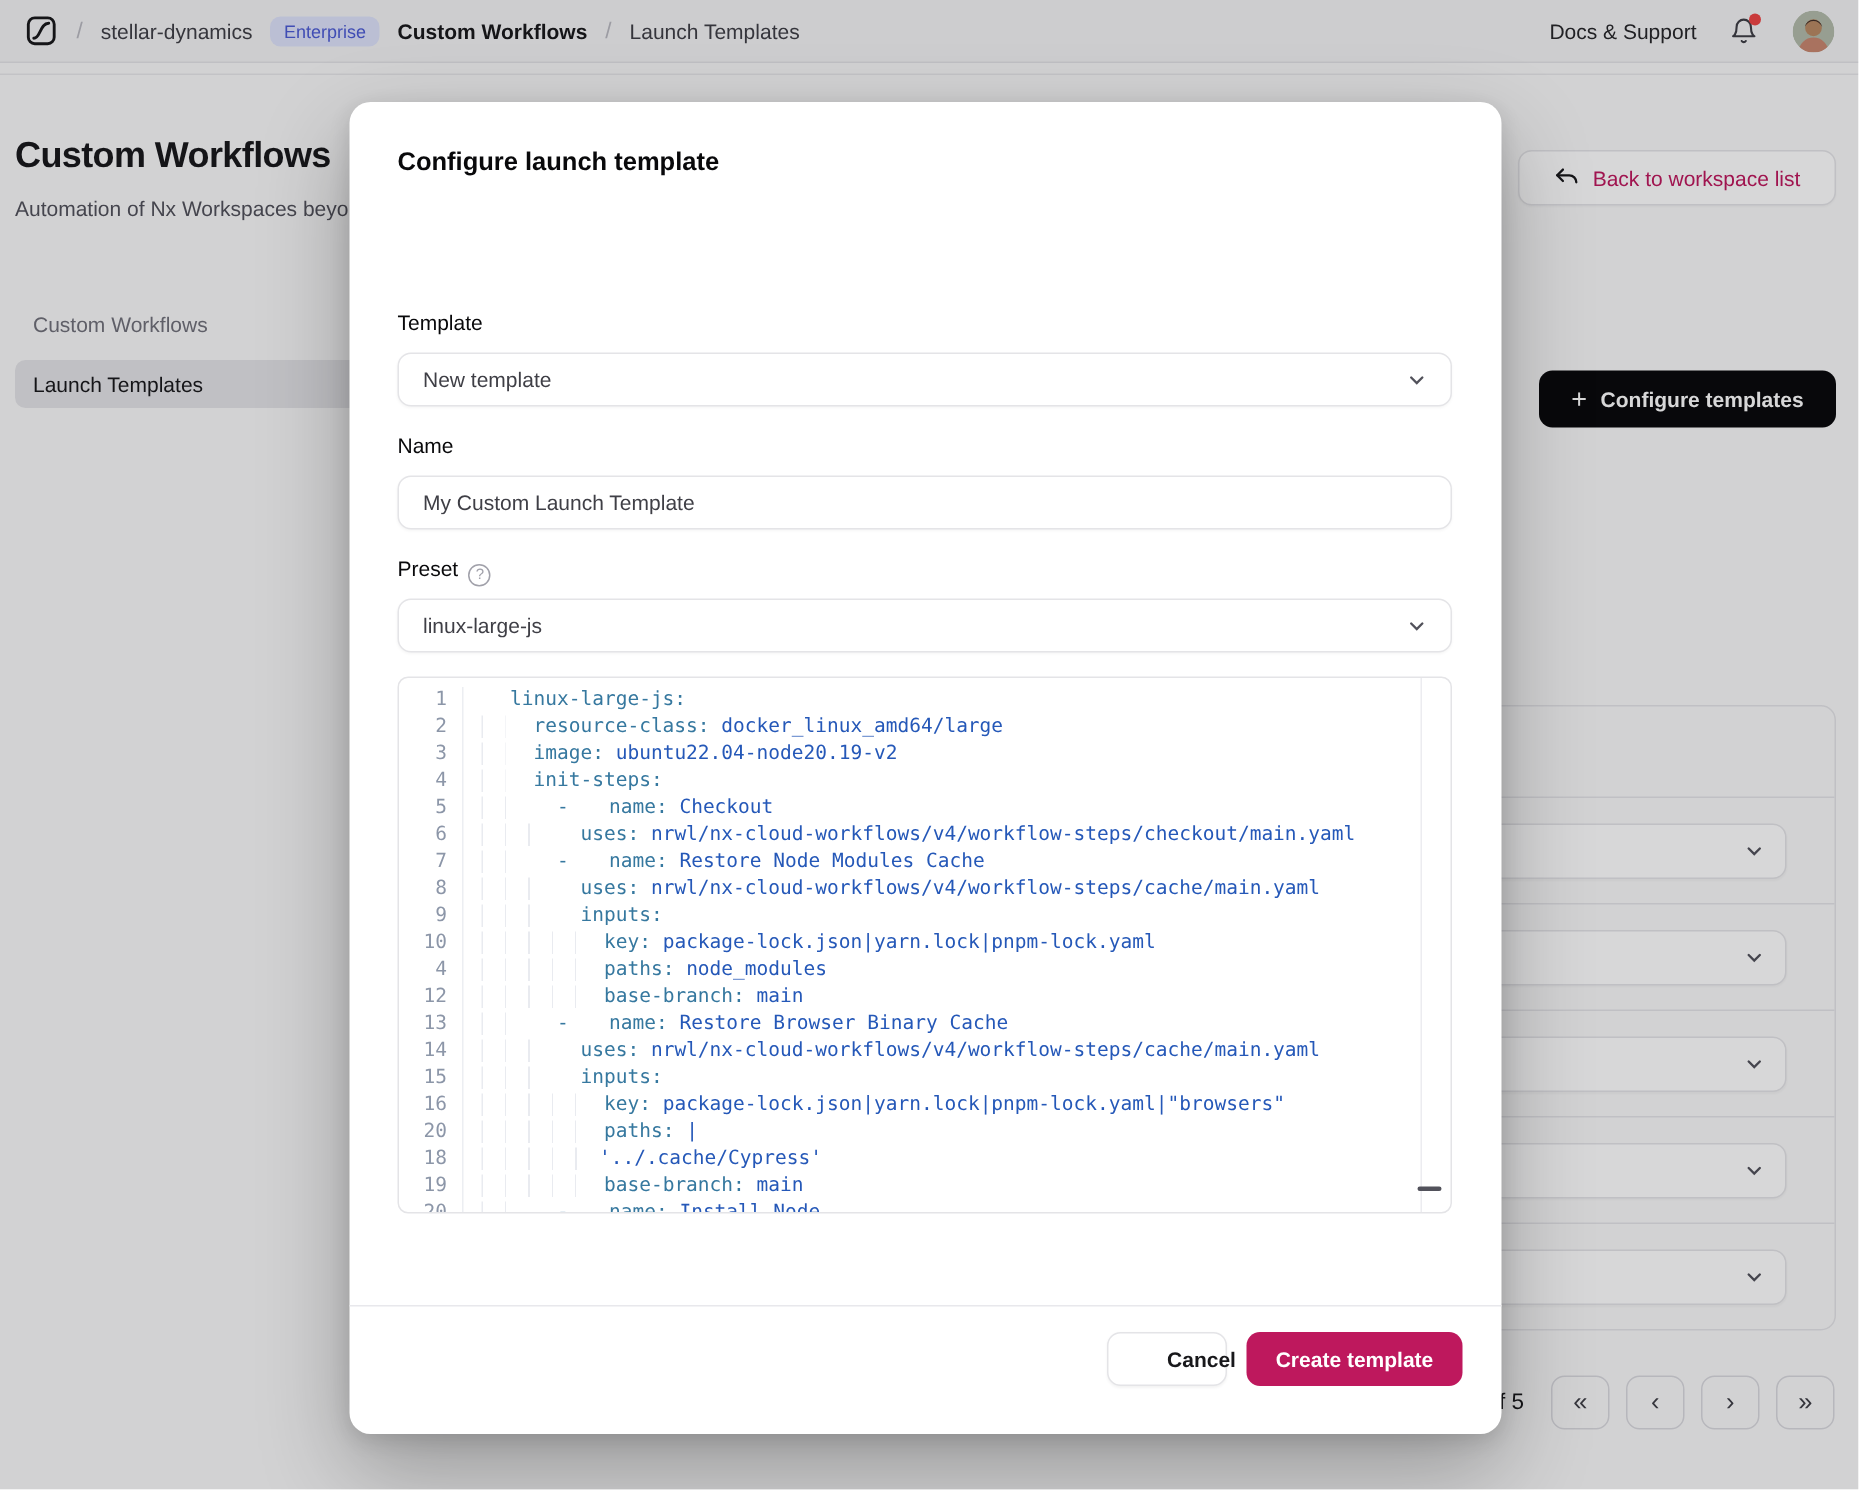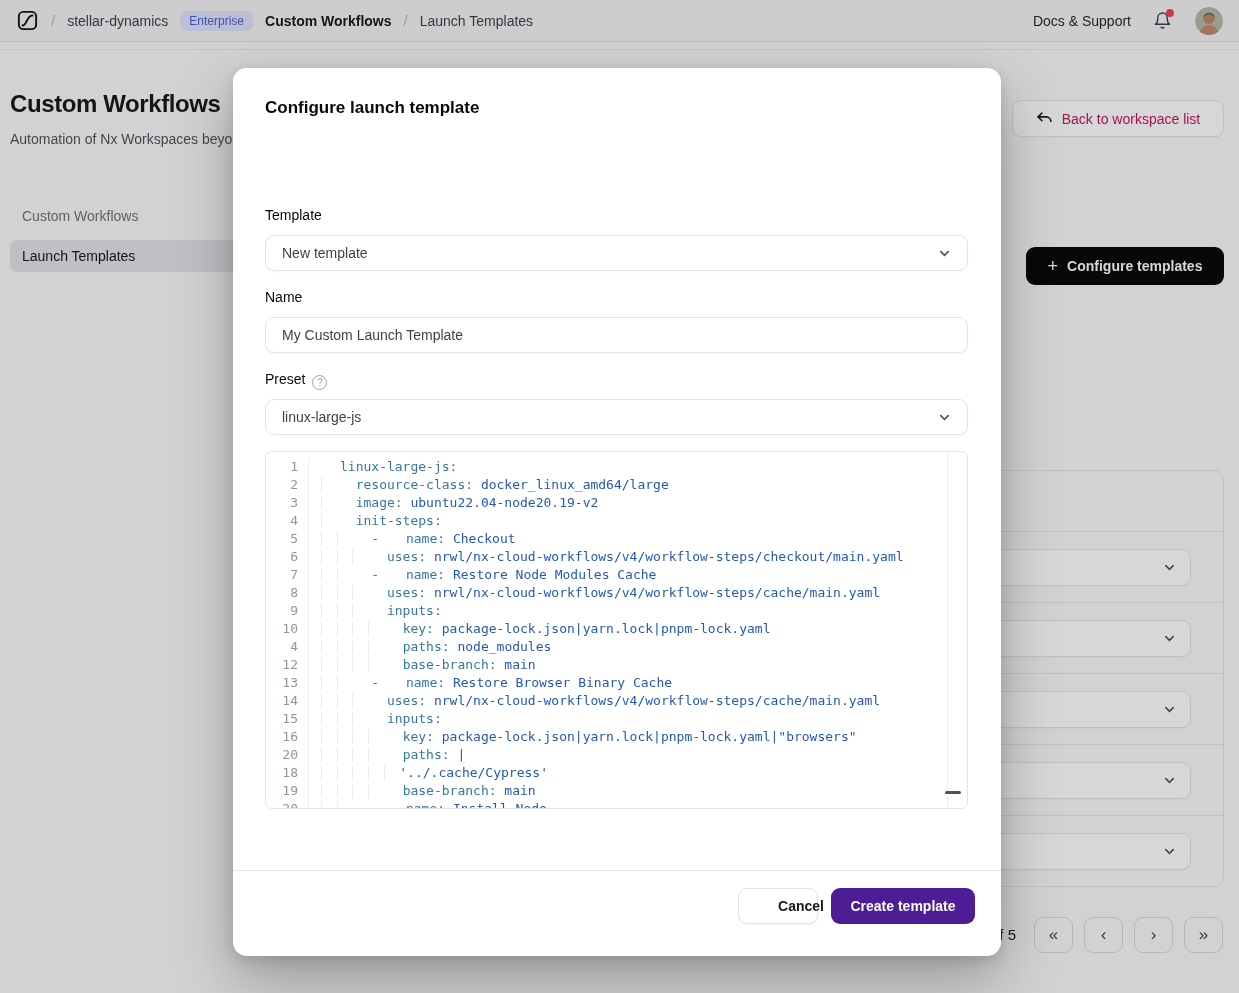--- a/index.html
+++ b/index.html
@@ -98,21 +98,21 @@
   .scroll-track { position:absolute; top:0; bottom:0; right:19px; width:1px; background:#ececf0; }
   .scroll-thumb { position:absolute; right:6px; bottom:14px; width:16px; height:3px;
                   background:#52525b; border-radius:2px; }
 
   .modal-footer { position:absolute; left:0; right:0; bottom:0; height:86px;
                   border-top:1px solid #e8e8ec; }
   .btn { height:36px; border-radius:9px; font-size:14px; font-weight:600;
          display:flex; align-items:center; justify-content:center; }
   .btn-cancel { position:absolute; right:183px; top:17px; width:80px; background:#fff;
                 border:1px solid #e4e4e7; color:#18181b; box-shadow:0 1px 2px rgba(0,0,0,.05);padding-left:46px; }
-  .btn-primary { position:absolute; right:26px; top:17px; width:144px; background:#4c1d95; color:#fff; }
+  .btn-primary { position:absolute; right:26px; top:17px; width:144px; background:#be185d; color:#fff; }
 
   svg { display:block; }
 </style>
 </head>
 <body>
 
 <div class="navbar">
   <span>
     <svg width="23" height="23" viewBox="0 0 24 24" fill="none" stroke="#18181b" stroke-width="2">
       <rect x="3" y="3" width="18" height="18" rx="4.5"></rect>

